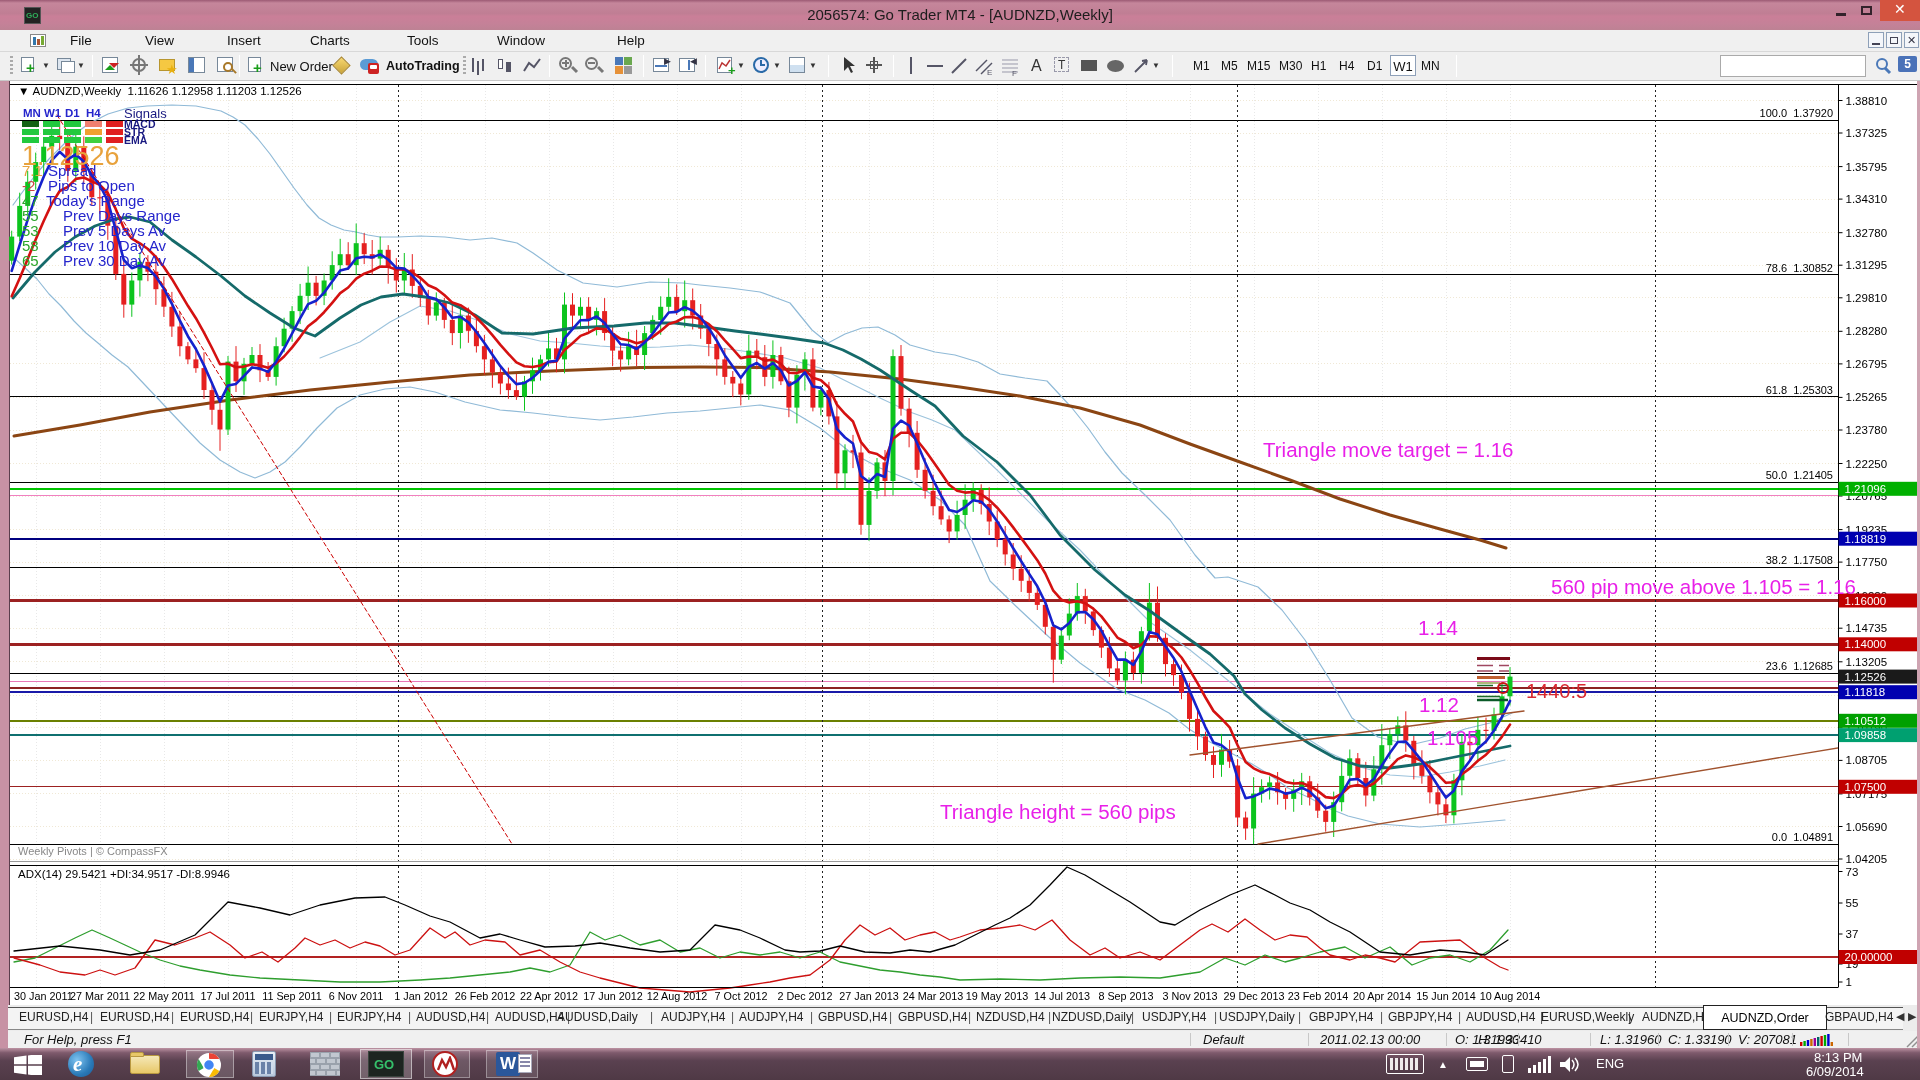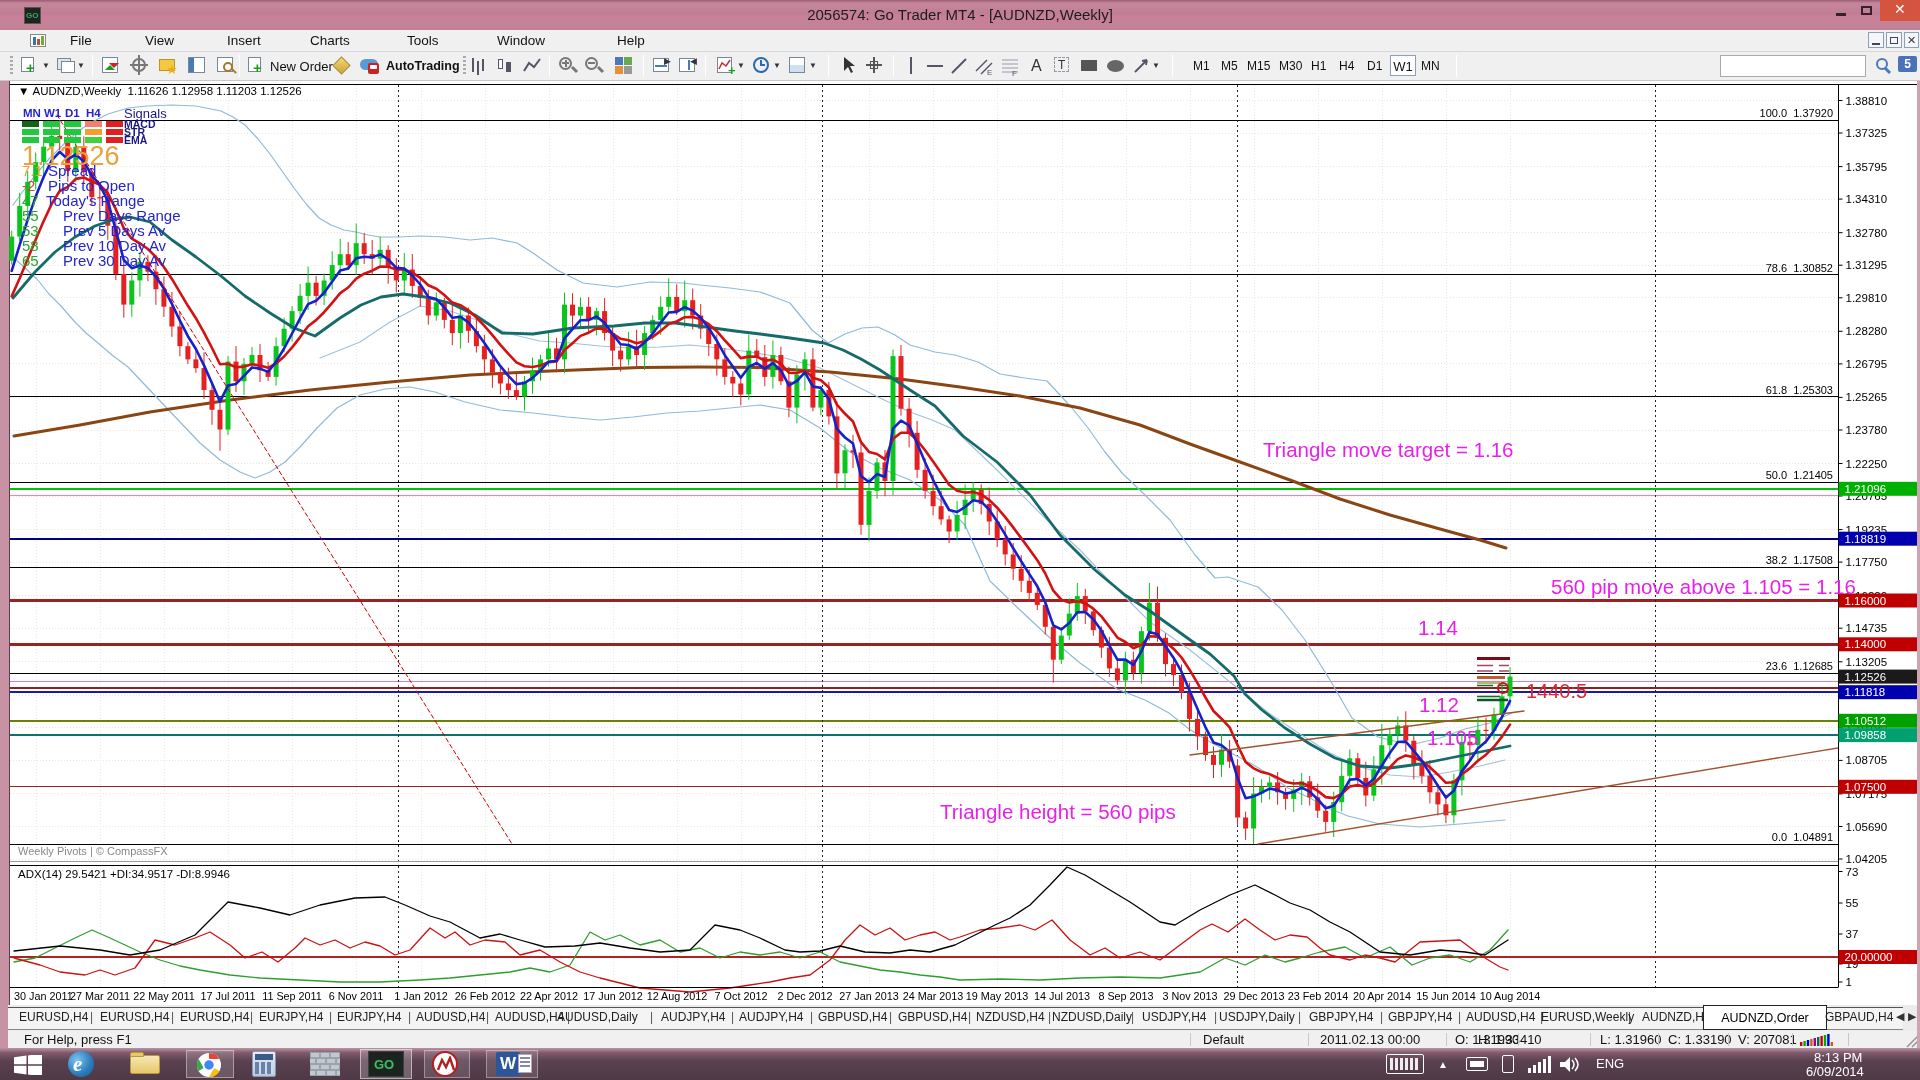--- a/index.html
+++ b/index.html
@@ -939,21 +939,21 @@
       <span class="abs" style="left:1388px;top:5px;font-size:12px;color:#222;">GBPJPY,H4</span>
       <span class="abs" style="left:1466px;top:5px;font-size:12px;color:#222;">AUDUSD,H4</span>
       <span class="abs" style="left:1541px;top:5px;font-size:12px;color:#222;">EURUSD,Weekly</span>
       <span class="abs" style="left:1642px;top:5px;font-size:12px;color:#222;">AUDNZD,H4</span>
       <div class="abs" style="left:1703px;top:0px;width:124px;height:25px;background:#fff;border:1px solid #222;text-align:center;font-size:12.5px;line-height:24px;color:#000;">AUDNZD,Order</div>
       <span class="abs" style="left:1825px;top:5px;font-size:12px;color:#222;">GBPAUD,H4</span>
       <span class="abs" style="left:1896px;top:5px;font-size:11px;color:#333;">◀</span>
       <span class="abs" style="left:1908px;top:5px;font-size:11px;color:#333;">▶</span>
 </div>
 
-<div class="abs" style="left:0;top:1031px;width:1920px;height:26px;background:#f0f0f0;font-size:13px;color:#111;">
+<div class="abs" style="left:0;top:1031px;width:1920px;height:26px;background:#f0f0f0;font-size:13px;color:#111;font-style:italic;">
   <span class="abs" style="left:24px;top:1px;">For Help, press F1</span>
   <span class="abs" style="left:1203px;top:1px;">Default</span>
   <span class="abs" style="left:1320px;top:1px;">2011.02.13 00:00</span>
   <span class="abs" style="left:1455px;top:1px;">O: 1.31990</span>
   <span class="abs" style="left:1478px;top:1px;">H: 1.33410</span>
   <span class="abs" style="left:1600px;top:1px;">L: 1.31960</span>
   <span class="abs" style="left:1668px;top:1px;">C: 1.33190</span>
   <span class="abs" style="left:1738px;top:1px;">V: 207081</span>
   <span class="abs" style="left:1862px;top:18px;">339/3 kb</span>
   <div class="abs" style="left:1190px;top:2px;width:1px;height:13px;background:#c8c8c8;"></div>

